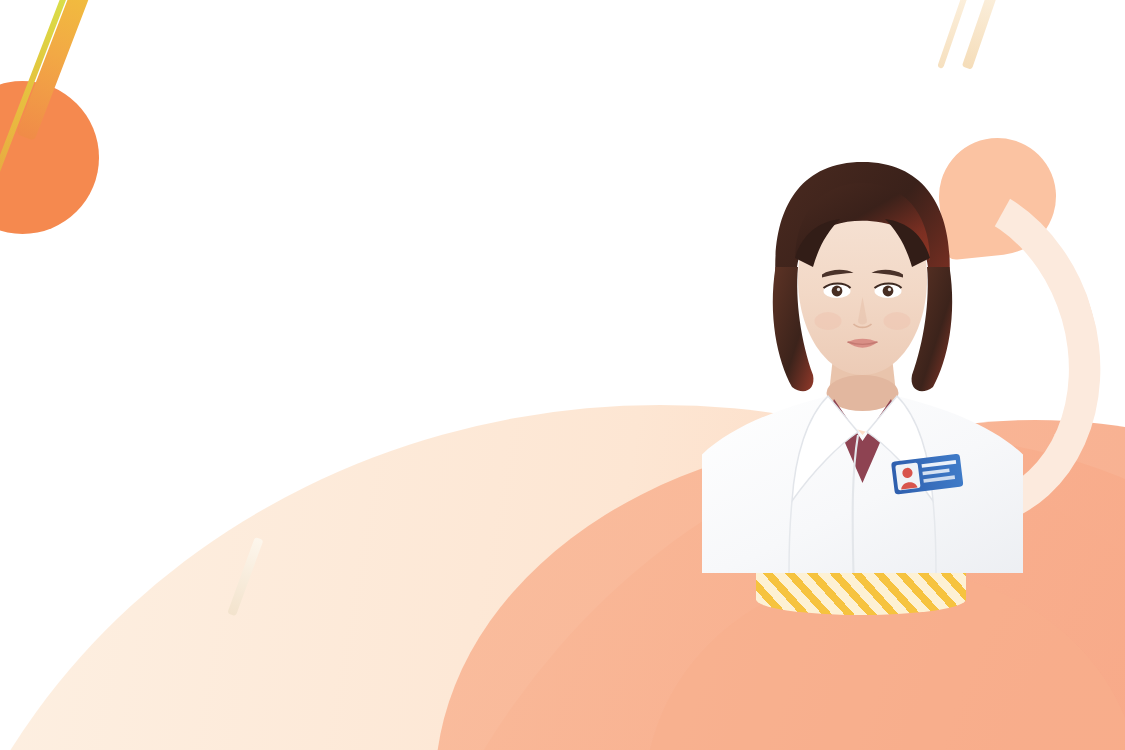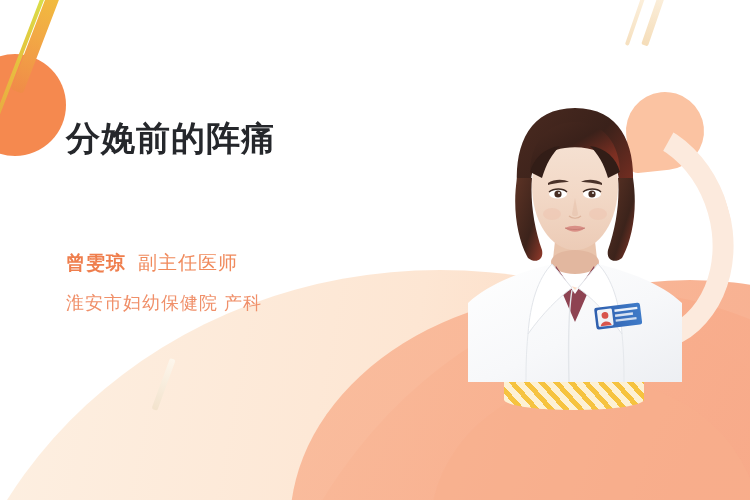--- a/index.html
+++ b/index.html
@@ -286,24 +286,15 @@
           <circle cx="10" cy="8.6" r="3.4" fill="#d8544c"></circle>
           <path d="M4.5 19 C5.5 13.5 14.5 13.5 15.5 19 Z" fill="#d8544c"></path>
           <rect x="20" y="4" width="23" height="2.4" fill="#ffffff" opacity=".9"></rect>
           <rect x="20" y="9" width="18" height="2.4" fill="#ffffff" opacity=".8"></rect>
           <rect x="20" y="14" width="21" height="2.4" fill="#ffffff" opacity=".75"></rect>
         </g>
       </svg>
     </div>
   </div>
 
-  <div id="text-block">
-    <div id="page-title">分娩前的阵痛</div>
-  </div>
-
-  <div id="credit-block">
-    <div class="credit-line-1">
-      <span class="doctor-name">曾雯琼</span><span class="doctor-rank">副主任医师</span>
-    </div>
-    <div class="credit-line-2">淮安市妇幼保健院  产科</div>
-  </div>
+
 
 </div>
 
 </body></html>

